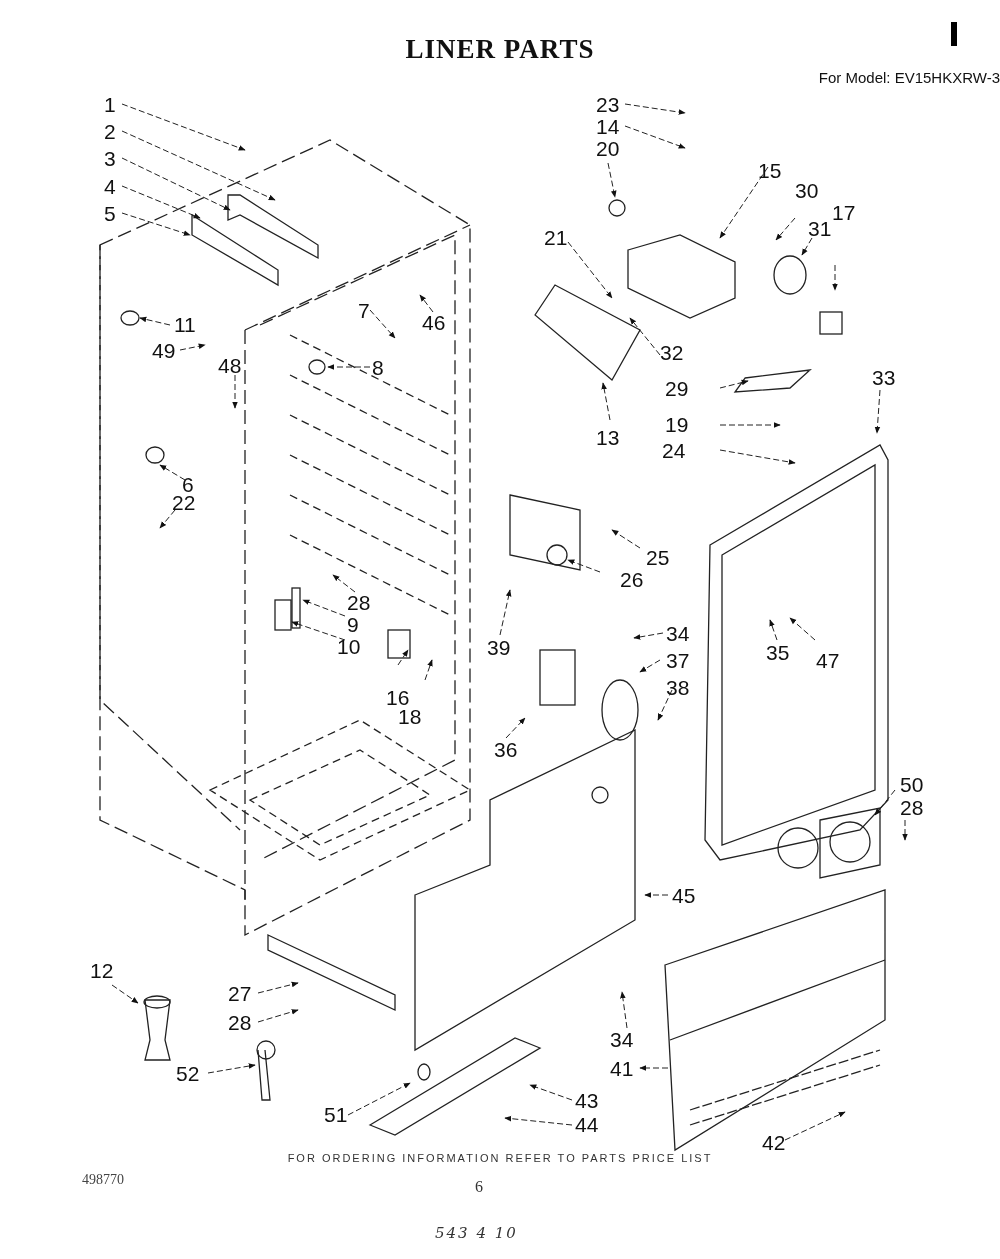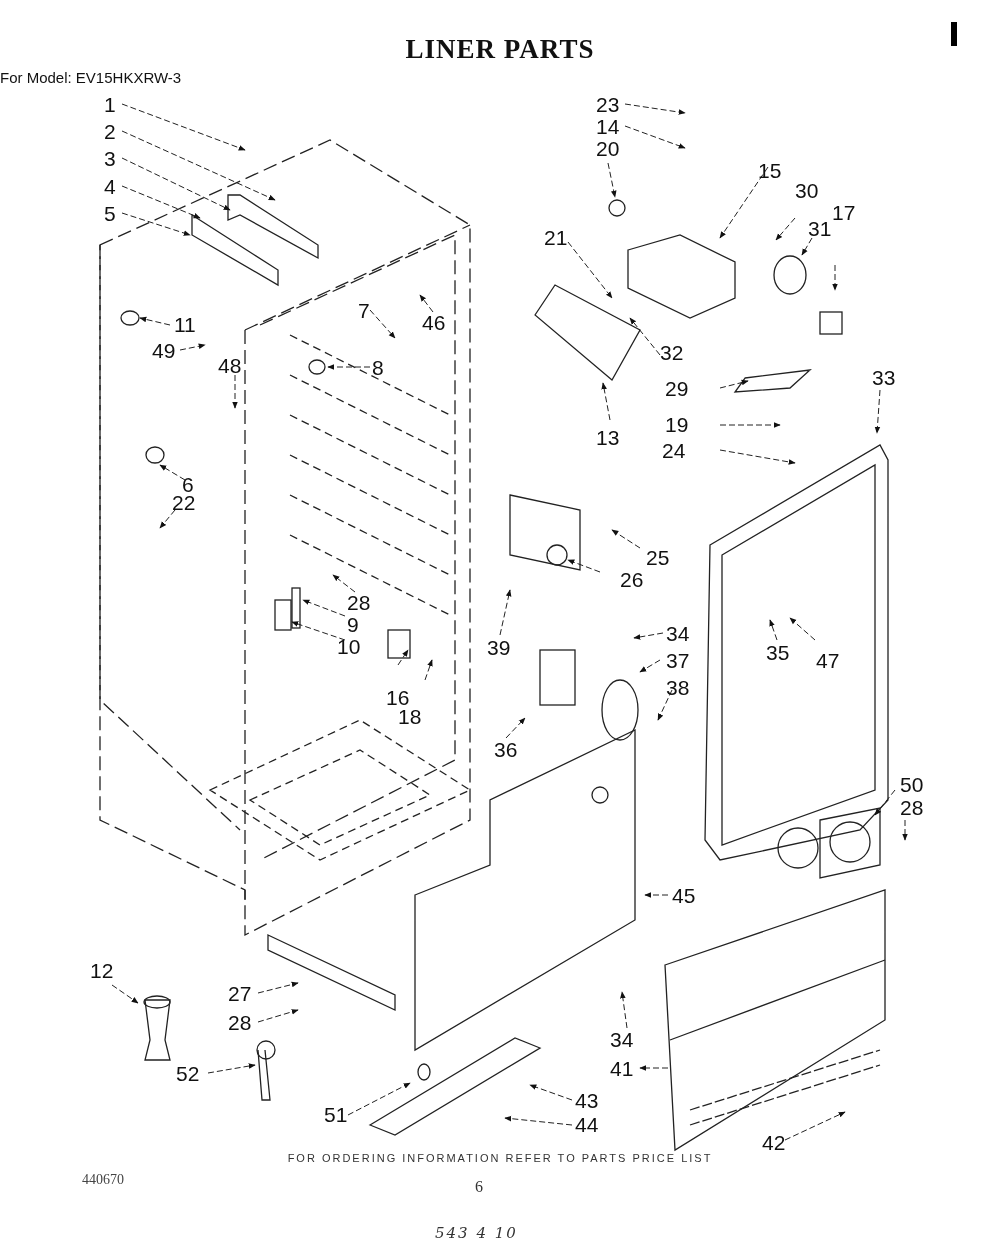--- a/index.html
+++ b/index.html
@@ -1,20 +1,20 @@
 <!DOCTYPE html>
 <html><head>
 <meta charset="utf-8">
 <style>
   html, body { margin:0; padding:0; background:#ffffff; }
   body { width:1000px; height:1259px; position:relative; overflow:hidden;
          font-family:"Liberation Sans", sans-serif; color:#111; }
   .title { position:absolute; left:0; width:1000px; top:34px; text-align:center;
            font-size:27px; font-weight:bold; letter-spacing:1px;font-family:Liberation Serif, serif; }
-  .subtitle { position:absolute; left:0; width:1000px; top:69px; text-align:left;
+  .subtitle { position:absolute; left:0; width:1000px; top:69px; text-align:right;
               font-size:15px; }
   .mark { position:absolute; left:951px; top:22px; width:6px; height:24px; background:#000; }
   svg.diagram { position:absolute; left:0; top:0; }
   .callout { font-family:"Liberation Sans", sans-serif; font-size:21px; fill:#111; }
   .footer { position:absolute; left:0; width:1000px; top:1152px; text-align:center;
             font-size:11px; letter-spacing:2px; color:#333; }
   .docnum { position:absolute; left:82px; top:1172px; font-size:14px; color:#444;
             font-family:"Liberation Serif", serif; }
   .pagenum { position:absolute; left:475px; top:1178px; font-size:16px; color:#333;
              font-family:"Liberation Serif", serif; }
@@ -214,15 +214,15 @@
     <text x="324" y="1122">51</text>
     <text x="575" y="1108">43</text>
     <text x="575" y="1132">44</text>
     <text x="610" y="1047">34</text>
     <text x="610" y="1076">41</text>
     <text x="762" y="1150">42</text>
   </g>
 </svg>
 
 <div class="footer">FOR ORDERING INFORMATION REFER TO PARTS PRICE LIST</div>
-<div class="docnum">440670</div>
+<div class="docnum">498770</div>
 <div class="pagenum">6</div>
 <div class="handwritten">543 4 10</div>
 
 </body></html>

